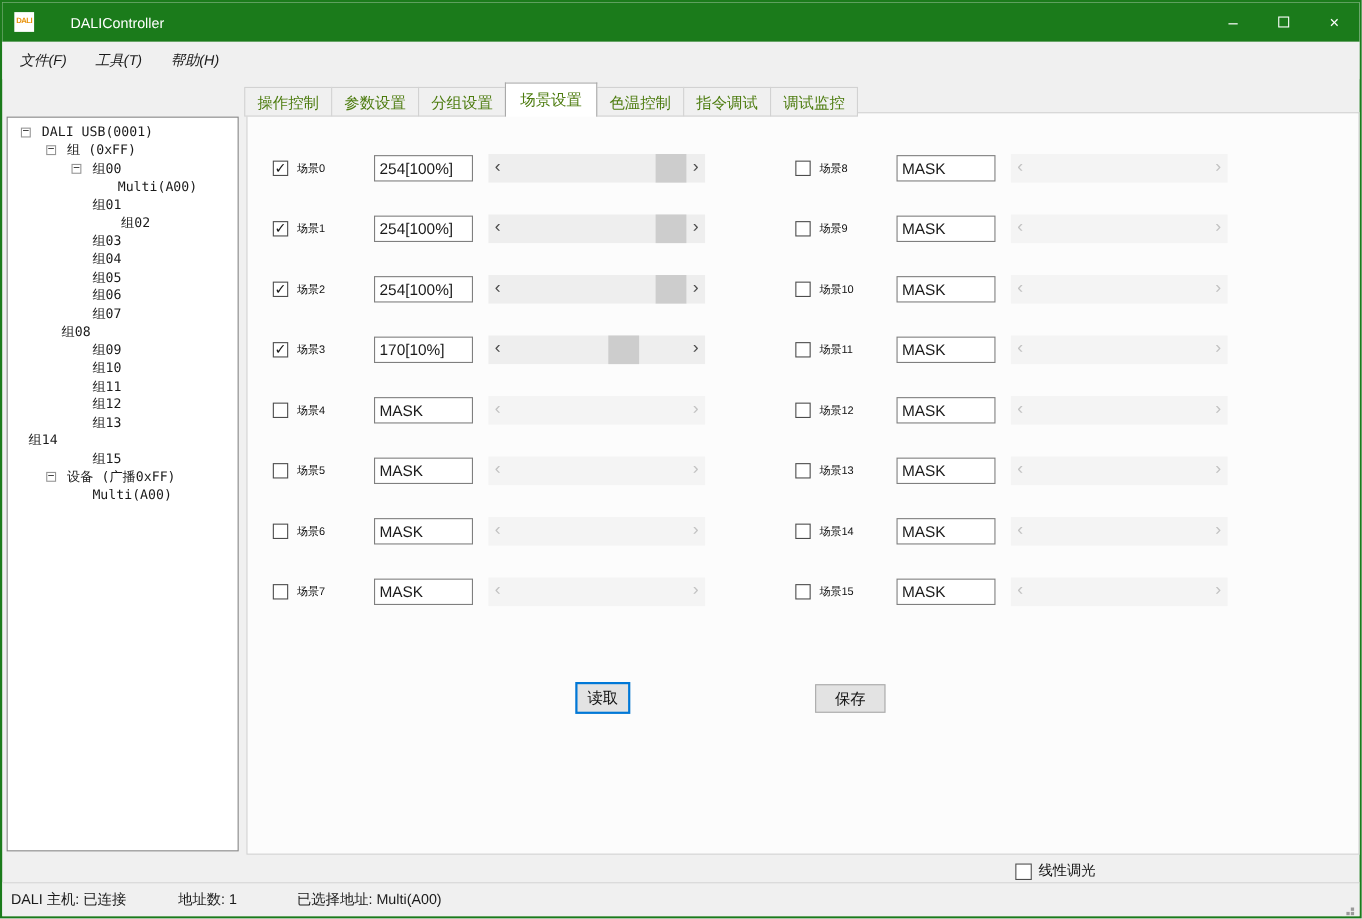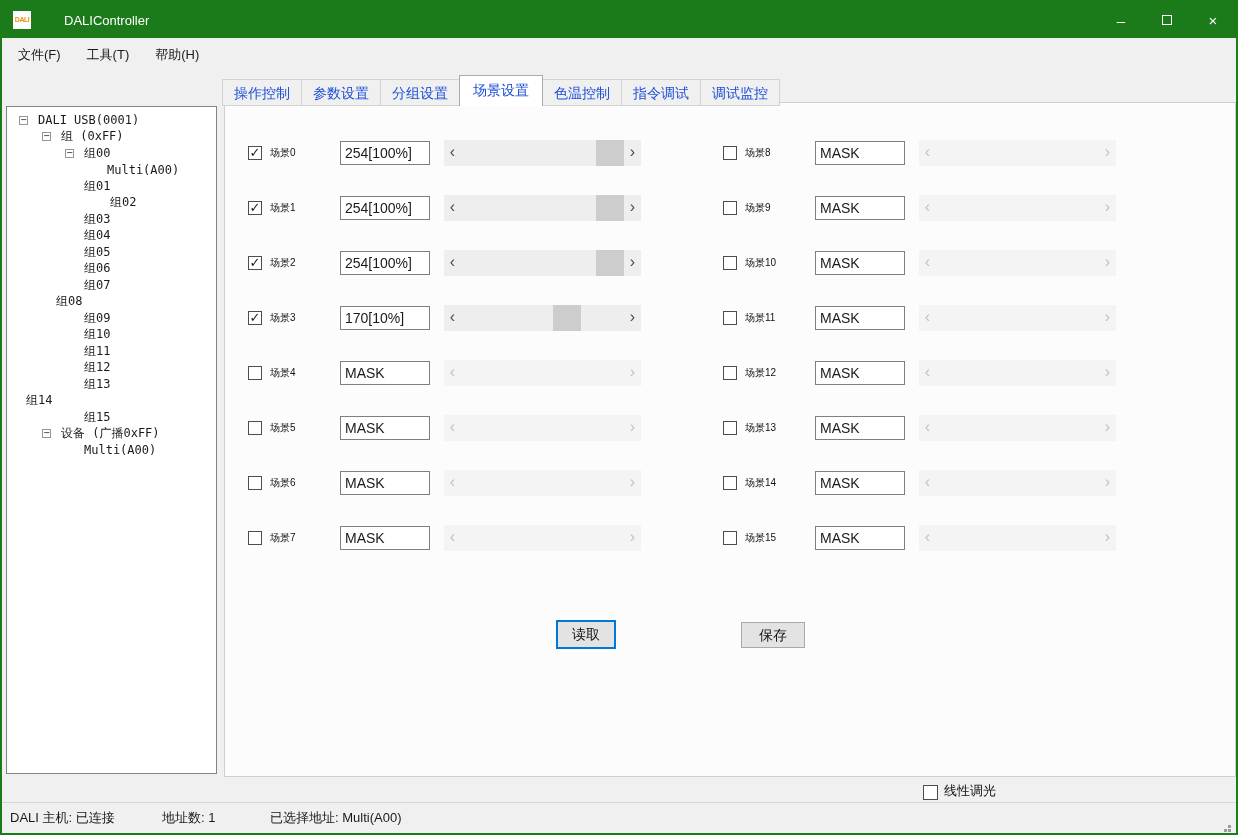--- a/index.html
+++ b/index.html
@@ -21,26 +21,26 @@
     color:#e8930c; font-size:7px; font-weight:bold; text-align:center;
     line-height:18px; letter-spacing:-0.5px; overflow:hidden;
   }
   .title-text { margin-left:9px; font-size:13px; }
   .win-controls { margin-left:auto; display:flex; height:100%; }
   .win-btn { width:46px; height:100%; display:flex; align-items:center; justify-content:center; font-size:15px; color:#fff; }
   .max-glyph { width:10px; height:10px; border:1px solid #fff; display:block; }
 
   
   .menubar { position:absolute; left:0; top:36px; right:0; height:34px; background:#f0f0f0; display:flex; align-items:center; padding-left:3px; }
-  .menu-item { padding:0 13px; font-size:13px; color:#1a1a1a; line-height:34px; }
+  .menu-item { padding:0 13px; font-size:13px; color:#1a1a1a; line-height:34px;font-style:italic; }
 
   
   .tabstrip { position:absolute; left:221px; top:73px; display:flex; align-items:flex-end; z-index:3; }
   .tab {
-    height:27px; line-height:26px; padding:0 11px; font-size:14px; color:#1d4ed8;
+    height:27px; line-height:26px; padding:0 11px; font-size:14px; color:#4d7c0f;
     background:#f0f0f0; border:1px solid #d2d2d2; margin-left:-1px; white-space:nowrap;
   }
   .tab.active {
     background:#fff; height:31px; line-height:29px; padding:0 13px;
     border:1px solid #a9a9a9; border-bottom:none; position:relative; z-index:4;
   }
 
   
   .tabpage {
     position:absolute; left:222px; top:100px; width:1012px; height:675px;
@@ -79,21 +79,21 @@
   .hs-arrow { position:absolute; top:0; width:17px; height:26px; line-height:24px; text-align:center; font-size:16px; color:#4d4d4d; }
   .hs-arrow.left { left:0; } .hs-arrow.right { right:0; }
   .hscroll.disabled .hs-arrow { color:#c2c2c2; }
   .hs-thumb { position:absolute; top:0; width:28px; height:26px; background:#cdcdcd; }
 
   
   .btn {
     position:absolute; background:#e3e3e3; border:1px solid #a9a9a9; font-size:14px;
     color:#111; text-align:center; font-family:inherit;
   }
-  .btn-read { left:331px; top:517px; width:60px; height:29px; border:2px solid #0078d7; line-height:25px; }
+  .btn-read { left:298px; top:517px; width:50px; height:29px; border:2px solid #0078d7; line-height:25px; }
   .btn-save { left:516px; top:519px; width:64px; height:26px; line-height:24px; }
 
   
   .linear-row { position:absolute; left:905px; top:780px; display:flex; align-items:flex-end; z-index:5;margin-left:16px; }
   .linear-row .checkbox { width:15px; height:15px; }
   .linear-label { margin-left:6px; font-size:13px; color:#111; }
 
   .statusbar {
     position:absolute; left:0; right:0; bottom:0; height:31px;
     background:#f0f0f0; border-top:1px solid #d6d6d6;

